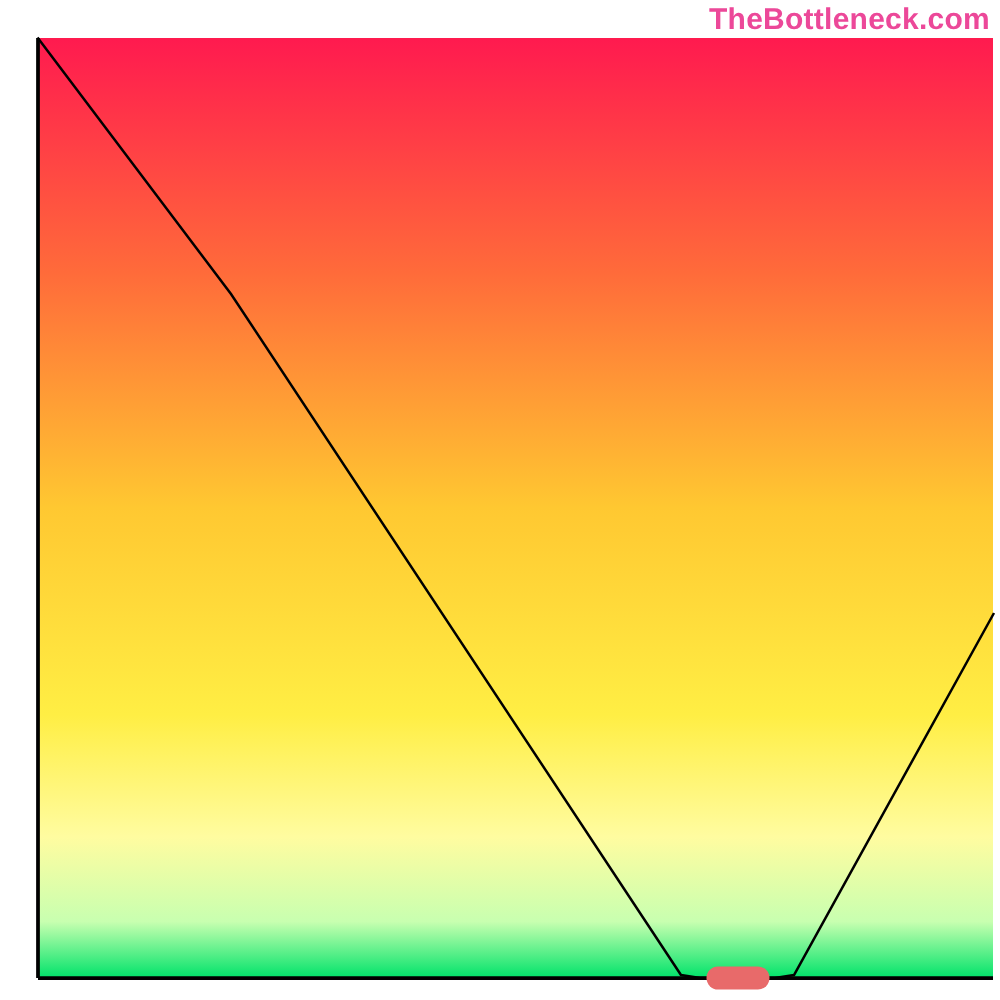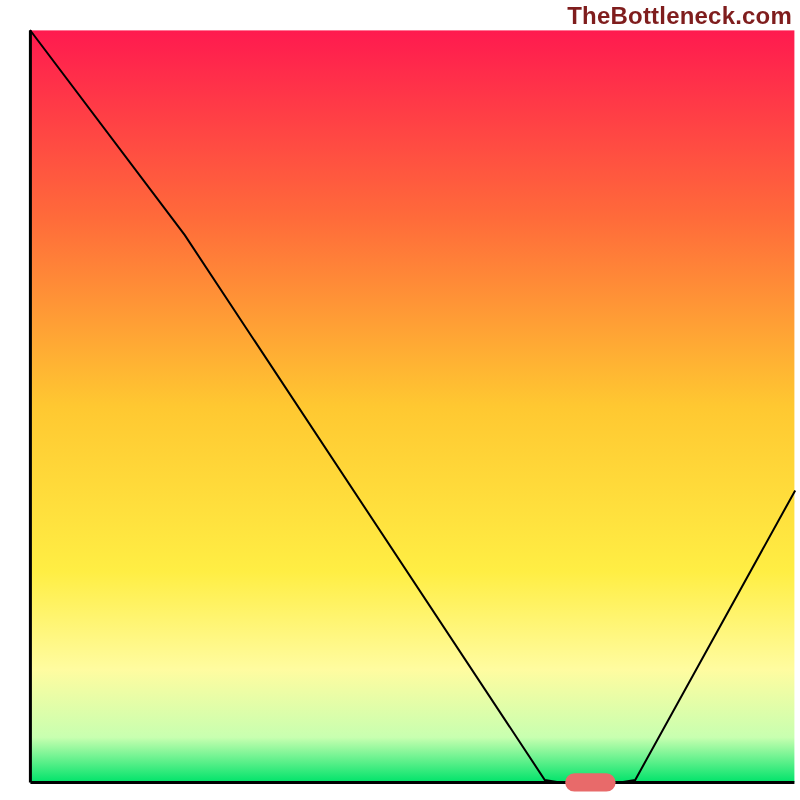--- a/index.html
+++ b/index.html
@@ -15,21 +15,21 @@
     position: relative;
     width: 800px;
     height: 800px;
   }
   .watermark {
     position: absolute;
     top: 2px;
     right: 8px;
     font-size: 24px;
     font-weight: 600;
-    color: #7f1d1d;
+    color: #ec4899;
     letter-spacing: 0.2px;
     z-index: 10;
   }
   svg.chart {
     position: absolute;
     top: 0;
     left: 0;
     width: 800px;
     height: 800px;
     display: block;

